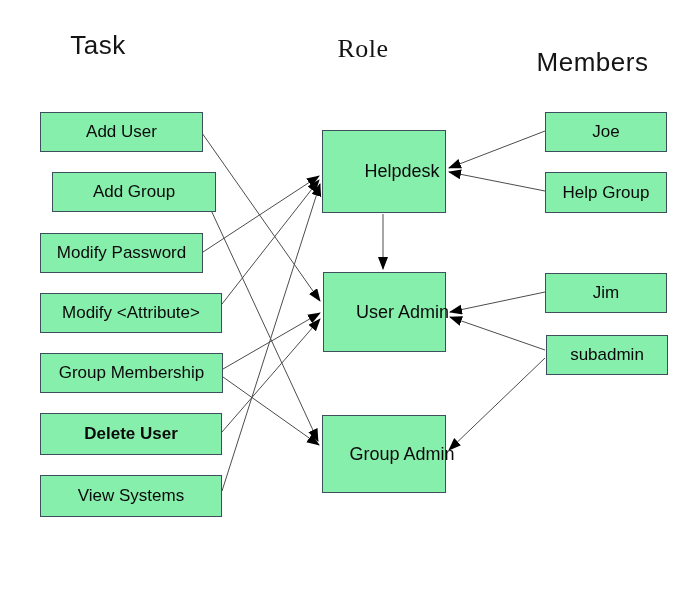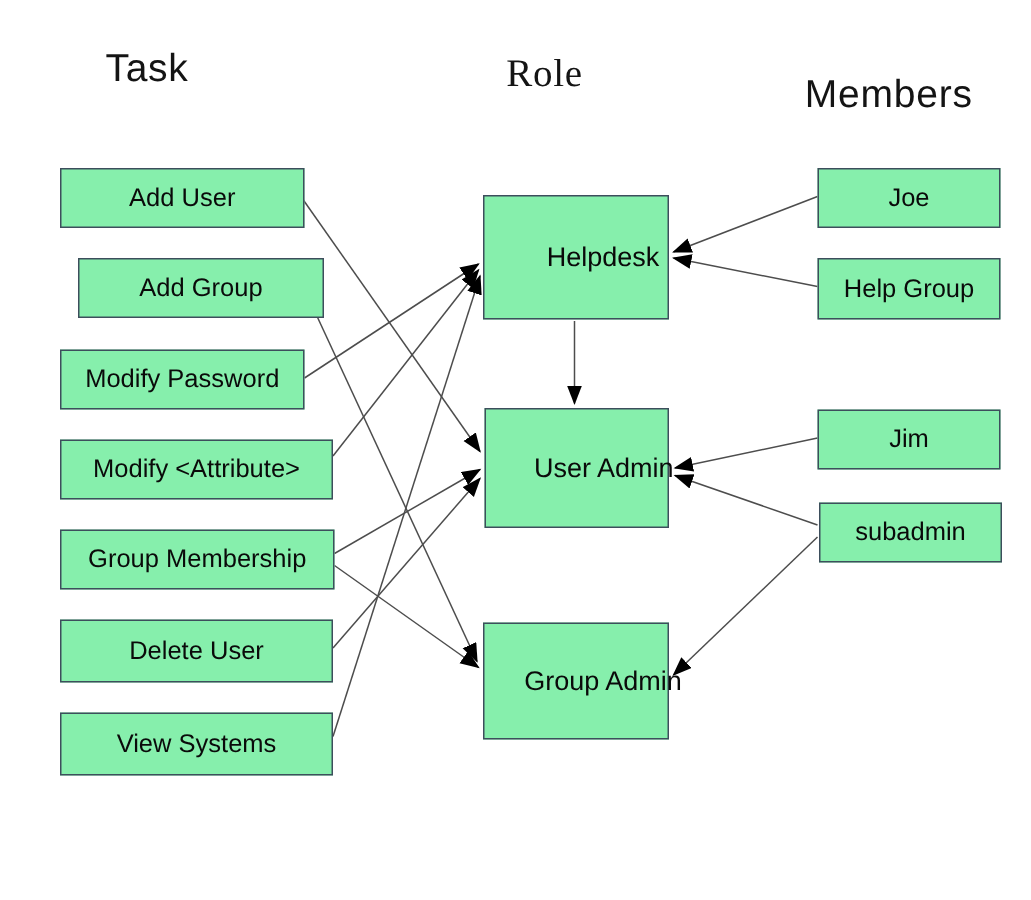--- a/index.html
+++ b/index.html
@@ -80,21 +80,21 @@
     </div>
   <div class="node task" style="left: 40px; top: 233px; width: 163px; height: 40px;">
       <span>Modify Password</span>
     </div>
   <div class="node task" style="left: 40px; top: 293px; width: 182px; height: 40px;">
       <span>Modify &lt;Attribute&gt;</span>
     </div>
   <div class="node task" style="left: 40px; top: 353px; width: 183px; height: 40px;">
       <span>Group Membership</span>
     </div>
-  <div class="node task" style="left: 40px; top: 413px; width: 182px; height: 42px;">
+  <div class="node task" style="left: 40px; top: 413px; width: 182px; height: 42px; font-weight: bold;">
       <span>Delete User</span>
     </div>
   <div class="node task" style="left: 40px; top: 475px; width: 182px; height: 42px;">
       <span>View Systems</span>
     </div>
 
   <div class="node role" style="left: 322px; top: 130px; width: 124px; height: 83px;">
       <span>Helpdesk</span>
     </div>
   <div class="node role" style="left: 323px; top: 272px; width: 123px; height: 80px;">

